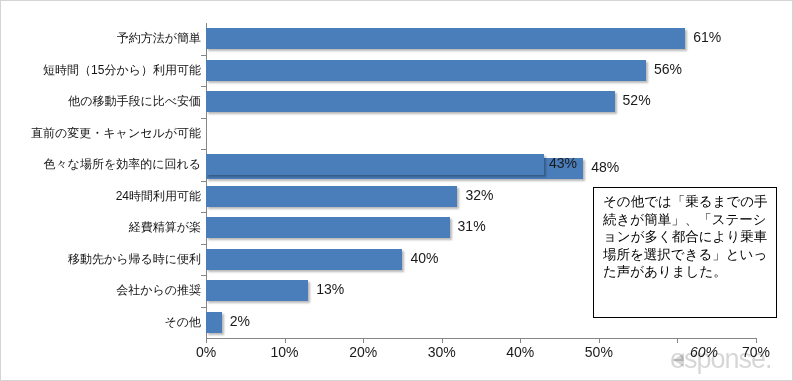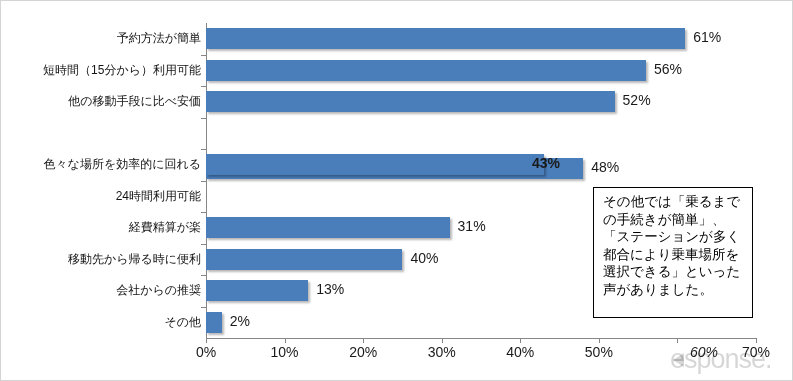--- a/index.html
+++ b/index.html
@@ -120,21 +120,21 @@
     color: #1a1a1a;
     transform: translateX(-50%);
     white-space: nowrap;
   }
 
   
   #annotation-box {
     position: absolute;
     left: 592px;
     top: 186px;
-    width: 160px;
+    width: 184px;
     height: 131px;
     border: 1px solid #000000;
     background: #ffffff;
     box-sizing: border-box;
     padding: 5px 7px 4px 9px;
   }
   #annotation-text {
     font-size: 13.5px;
     line-height: 17.6px;
     color: #000000;
@@ -168,20 +168,21 @@
 </style>
 </head>
 <body>
 
 <div id="screenshot">
 
   <div id="cat-labels">
       <div class="cat-label" style="top: 0px;">予約方法が簡単</div>
       <div class="cat-label" style="top: 31.5px;">短時間（15分から）利用可能</div>
       <div class="cat-label" style="top: 63px;">他の移動手段に比べ安価</div>
+      <div class="cat-label" style="top: 94.5px;">直前の変更・キャンセルが可能</div>
       <div class="cat-label" style="top: 126px;">色々な場所を効率的に回れる</div>
       <div class="cat-label" style="top: 157.5px;">24時間利用可能</div>
       <div class="cat-label" style="top: 189px;">経費精算が楽</div>
       <div class="cat-label" style="top: 220.5px;">移動先から帰る時に便利</div>
       <div class="cat-label" style="top: 252px;">会社からの推奨</div>
       <div class="cat-label" style="top: 283.5px;">その他</div>
     </div>
 
   <div class="axis-line-y"></div>
   <div class="axis-line-x"></div>
@@ -201,23 +202,27 @@
         <div class="bar-value" style="left: 416.571px;">52%</div>
       </div>
       <div class="ytick" style="top: 63px;"></div>
       <div class="row" style="top: 94.5px; height: 31.5px; margin-top: 35px;">
         <div class="bar" style="width: 377.143px;"></div>
         <div class="bar-value" style="left: 385.143px;">48%</div>
       </div>
       <div class="ytick" style="top: 94.5px;"></div>
       <div class="row" style="top: 126px; height: 31.5px;">
         <div class="bar" style="width: 337.857px;"></div>
-        <div class="bar-value" style="left: 326px; font-weight: bold;">43%</div>
+        <div class="bar-value" style="left: 343px;">43%</div>
       </div>
       <div class="ytick" style="top: 126px;"></div>
+      <div class="row" style="top: 157.5px; height: 31.5px;">
+        <div class="bar" style="width: 251.429px;"></div>
+        <div class="bar-value" style="left: 259.429px;">32%</div>
+      </div>
       <div class="ytick" style="top: 157.5px;"></div>
       <div class="row" style="top: 189px; height: 31.5px;">
         <div class="bar" style="width: 243.571px;"></div>
         <div class="bar-value" style="left: 251.571px;">31%</div>
       </div>
       <div class="ytick" style="top: 189px;"></div>
       <div class="row" style="top: 220.5px; height: 31.5px;">
         <div class="bar" style="width: 196.429px;"></div>
         <div class="bar-value" style="left: 204.429px;">40%</div>
       </div>

